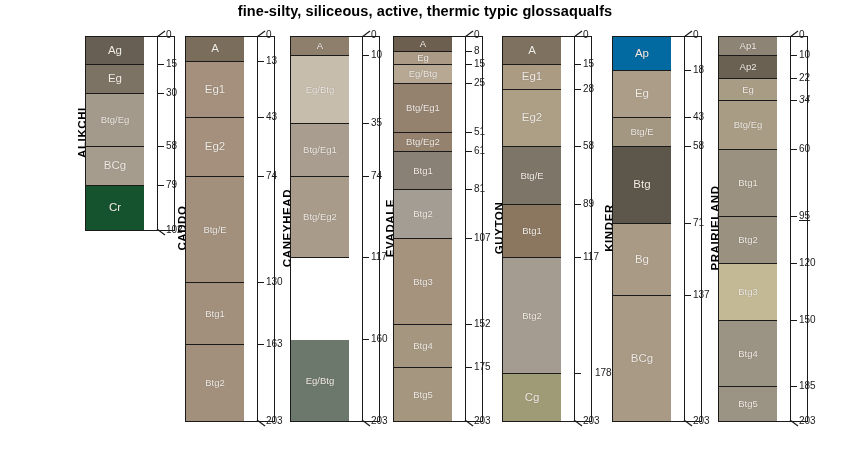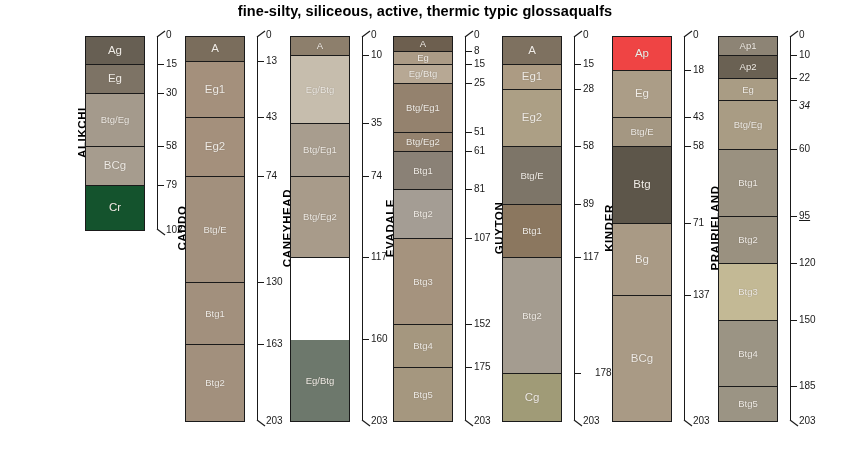--- a/index.html
+++ b/index.html
@@ -39,20 +39,21 @@
     color: #000;
     white-space: nowrap;
     transform-origin: 0 0;
     transform: rotate(-90deg);
   }
   .column {
     position: absolute;
     border: 1px solid #1a1a1a;
     box-sizing: content-box;
     background: #fff;
+    padding-left: 30px;
   }
   .horizon {
     position: absolute;
     left: 0;
     box-sizing: border-box;
     border-bottom: 1px solid #1a1a1a;
     display: flex;
     align-items: center;
     justify-content: center;
     overflow: hidden;
@@ -319,21 +320,21 @@
       <div class="tick" style="left: 574px; top: 373px;"></div>
       <div class="tick-label" style="left: 583px; top: 368px; margin-left: 12px;">178</div>
       <svg class="leader" viewBox="0 0 9 7" style="position: absolute; left: 574px; top: 419px;">
         <line x1="0" x2="8" y1="1" y2="7" stroke="#1a1a1a" stroke-width="1.2"></line>
       </svg>
       <div class="tick-label" style="left: 583px; top: 416px;">203</div>
     </div>
     <div class="profile" style="left: 0px;">
       <div class="site-label" style="left: 603px; top: 420px; width: 384px; text-align: center;">KINDER</div>
       <div class="column" style="left: 612px; top: 36px; width: 58px; height: 384px;">
-        <div class="horizon" style="top: 0px; height: 34px; width: 58px; background: #ef4444;">
+        <div class="horizon" style="top: 0px; height: 34px; width: 58px; background: #0369a1;">
           <span class="horizon-label big">Ap</span>
         </div>
         <div class="horizon" style="top: 34px; height: 47px; width: 58px; background: rgb(171, 157, 135);">
           <span class="horizon-label big">Eg</span>
         </div>
         <div class="horizon" style="top: 81px; height: 29px; width: 58px; background: rgb(164, 151, 130);">
           <span class="horizon-label">Btg/E</span>
         </div>
         <div class="horizon" style="top: 110px; height: 77px; width: 58px; background: rgb(93, 86, 74);">
           <span class="horizon-label big">Btg</span>
@@ -399,21 +400,21 @@
       <div class="axis" style="left: 790px; top: 36px; height: 384px;"></div>
       <svg class="leader" viewBox="0 0 9 7" style="position: absolute; left: 790px; top: 30px;">
         <line x1="0" x2="8" y1="7" y2="1" stroke="#1a1a1a" stroke-width="1.2"></line>
       </svg>
       <div class="tick-label" style="left: 799px; top: 30px;">0</div>
       <div class="tick" style="left: 790px; top: 55px;"></div>
       <div class="tick-label" style="left: 799px; top: 50px;">10</div>
       <div class="tick" style="left: 790px; top: 78px;"></div>
       <div class="tick-label" style="left: 799px; top: 73px;">22</div>
       <div class="tick" style="left: 790px; top: 100px;"></div>
-      <div class="tick-label" style="left: 799px; top: 101px; font-style: italic;">34</div>
+      <div class="tick-label" style="left: 799px; top: 95px; font-style: italic;">34</div>
       <div class="tick" style="left: 790px; top: 149px;"></div>
       <div class="tick-label" style="left: 799px; top: 144px;">60</div>
       <div class="tick" style="left: 790px; top: 216px;"></div>
       <div class="tick-label" style="left: 799px; top: 211px; text-decoration: underline;">95</div>
       <div class="tick" style="left: 790px; top: 263px;"></div>
       <div class="tick-label" style="left: 799px; top: 258px;">120</div>
       <div class="tick" style="left: 790px; top: 320px;"></div>
       <div class="tick-label" style="left: 799px; top: 315px;">150</div>
       <div class="tick" style="left: 790px; top: 386px;"></div>
       <div class="tick-label" style="left: 799px; top: 381px;">185</div>

